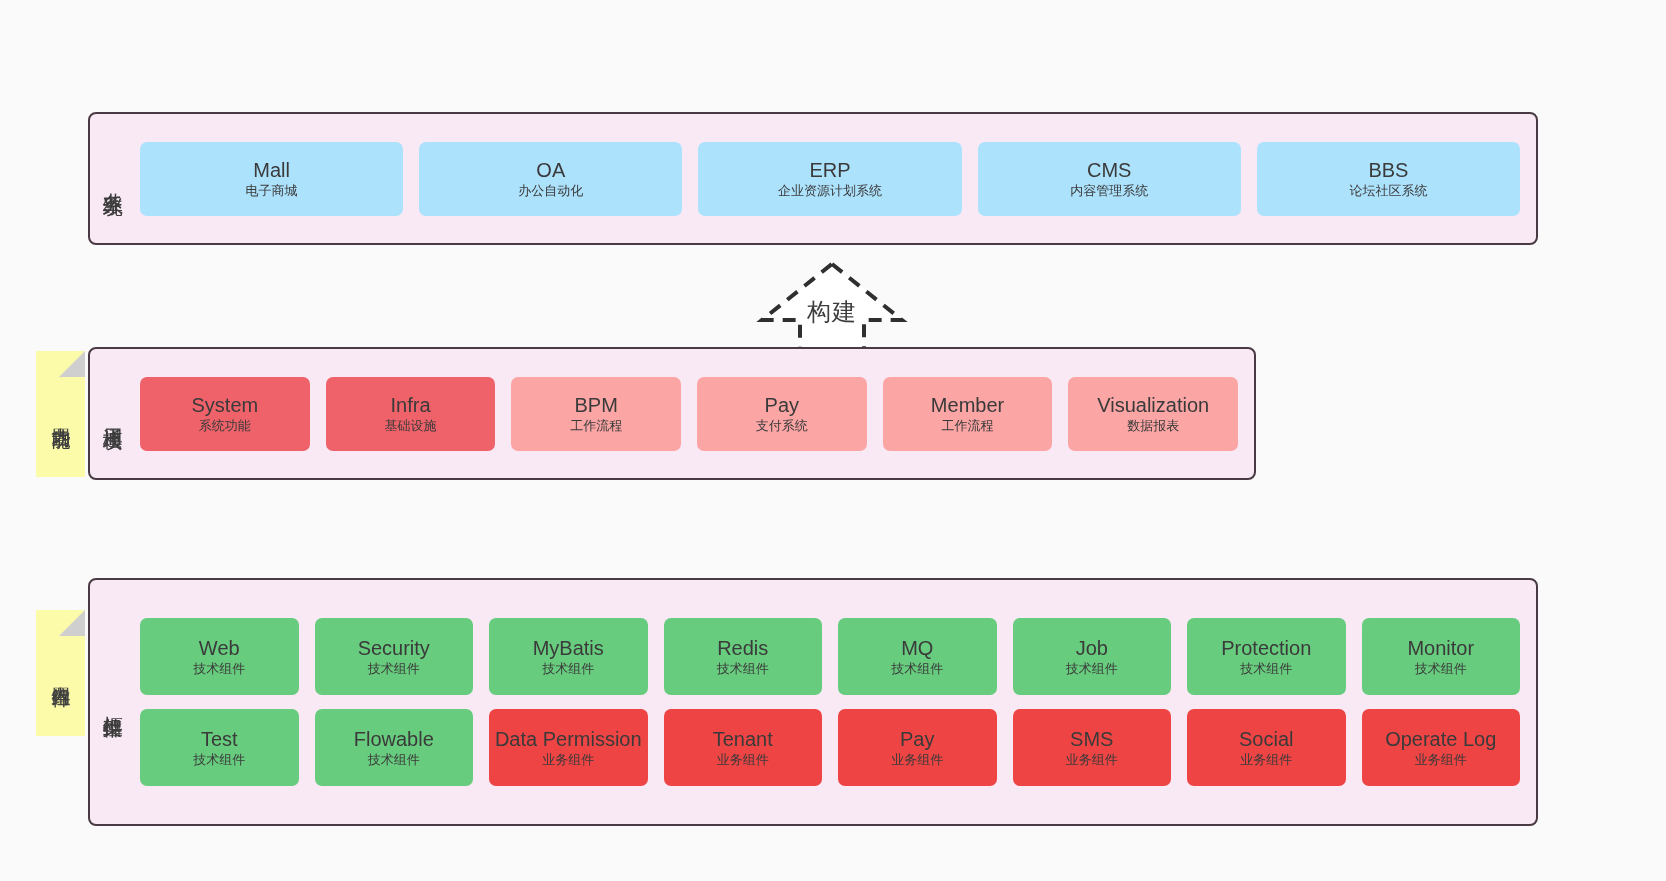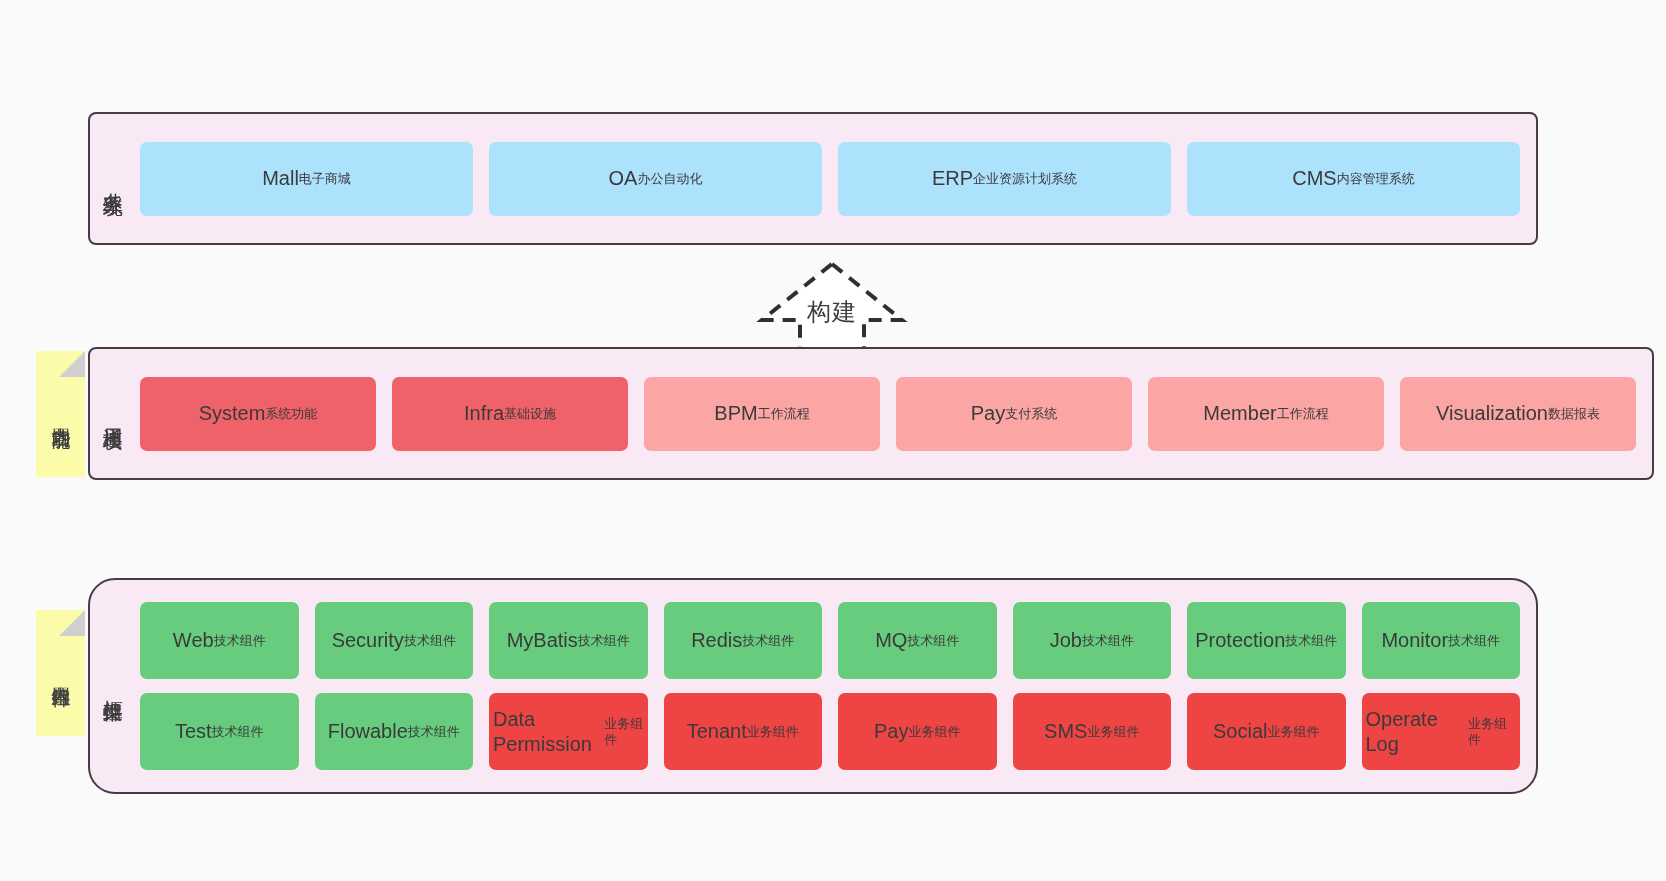--- a/index.html
+++ b/index.html
@@ -61,23 +61,24 @@
     flex-direction: row;
     gap: 16px;
   }
 
   
   .card {
     flex: 1 1 0;
     box-sizing: border-box;
     border-radius: 7px;
     display: flex;
+    flex-direction: column;
     align-items: center;
     justify-content: center;
-    text-align: left;
+    text-align: right;
     line-height: 1.22;
     padding: 0 4px;
   }
   .card .title {
     font-size: 20px;
     color: #3a3a3a;
   }
   .card .subtitle {
     font-size: 13px;
     color: #3a3a3a;
@@ -86,24 +87,24 @@
   .card.blue   { background: #ade2fd; }
   .card.red    { background: #f0626a; }
   .card.pink   { background: #fca5a5; }
   .card.green  { background: #68cc7e; }
   .card.lgreen { background: #ef4444; }
 
   
   #layer-business { left: 88px; top: 112px; width: 1450px; height: 133px; }
   #layer-business .card { height: 74px; }
 
-  #layer-common { left: 88px; top: 347px; width: 1566px; height: 133px; }
+  #layer-common { left: 88px; top: 347px; width: 1168px; height: 133px; }
   #layer-common .card { height: 74px; }
 
-  #layer-framework { left: 88px; top: 578px; width: 1450px; height: 216px; border-radius: 27px; }
+  #layer-framework { left: 88px; top: 578px; width: 1450px; height: 248px; }
   #layer-framework .card { height: 77px; }
 
   
   .sticky {
     position: absolute;
     width: 49px;
     background: #fcfbaa;
     display: flex;
     align-items: center;
     justify-content: center;
@@ -169,20 +170,24 @@
           <span class="subtitle">办公自动化</span>
         </div>
         <div class="card blue">
           <span class="title">ERP</span>
           <span class="subtitle">企业资源计划系统</span>
         </div>
         <div class="card blue">
           <span class="title">CMS</span>
           <span class="subtitle">内容管理系统</span>
         </div>
+        <div class="card blue">
+          <span class="title">BBS</span>
+          <span class="subtitle">论坛社区系统</span>
+        </div>
       </div>
     </div>
   </div>
 
   <div class="arrow" id="arrow-build">
     <svg viewBox="0 0 160 100" xmlns="http://www.w3.org/2000/svg">
       <path d="M 80 6 L 150 62 L 112 62 L 112 96 L 48 96 L 48 62 L 10 62 Z" fill="#ffffff" stroke="#2f2f2f" stroke-width="4" stroke-dasharray="13,9" stroke-linejoin="miter"></path>
     </svg>
     <div class="arrow-text">构建</div>
   </div>

